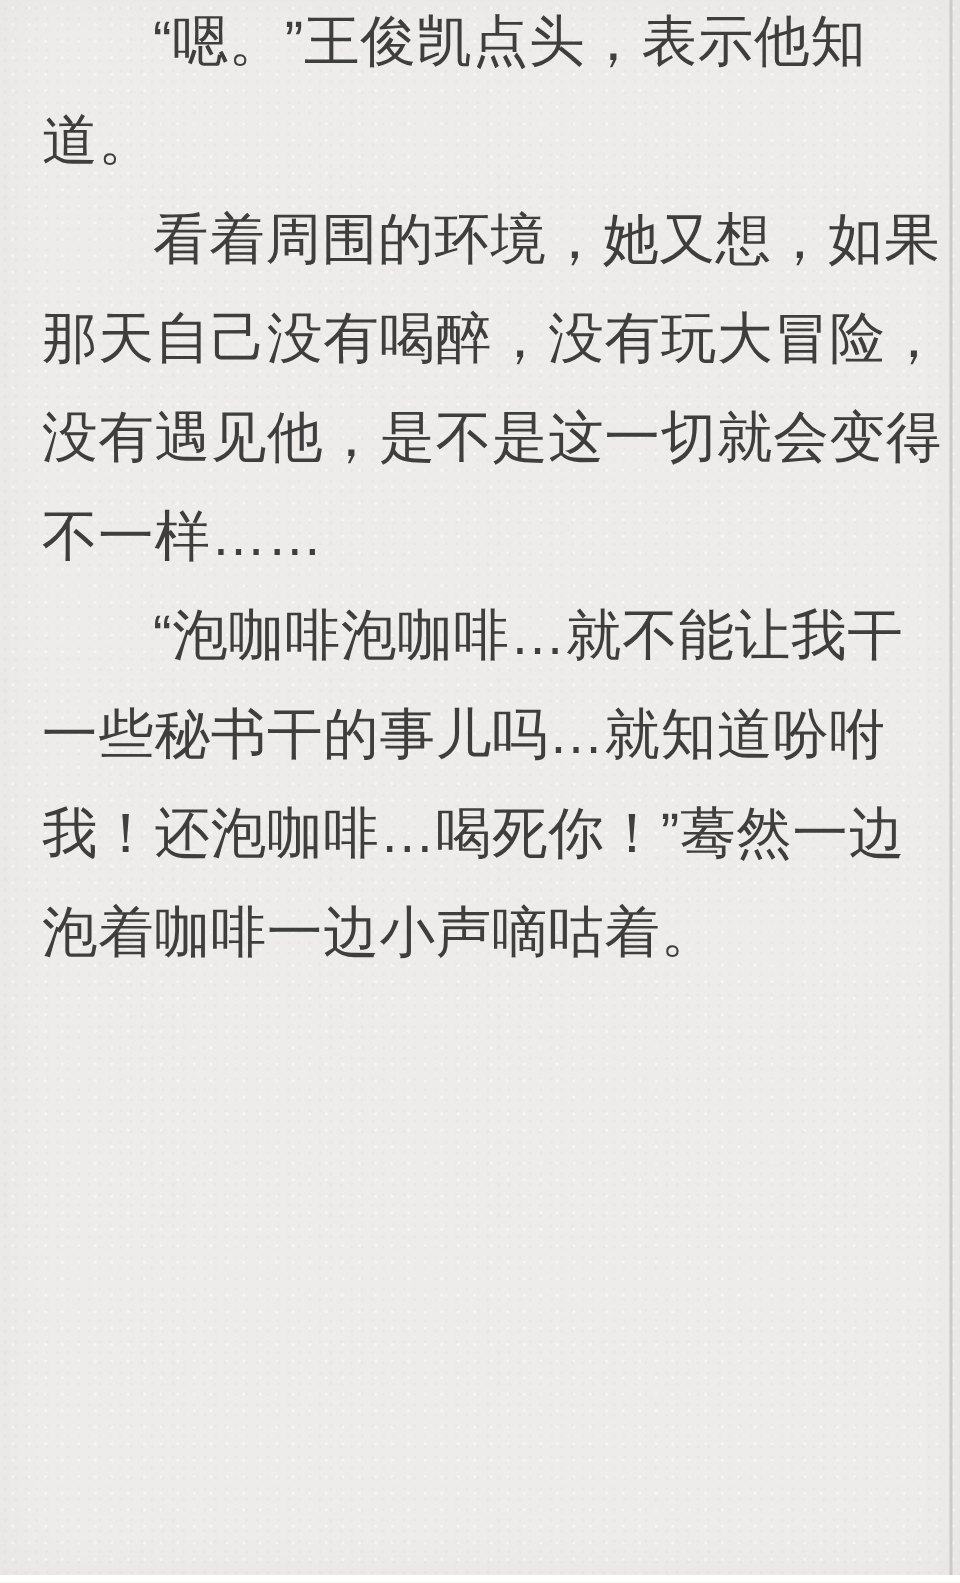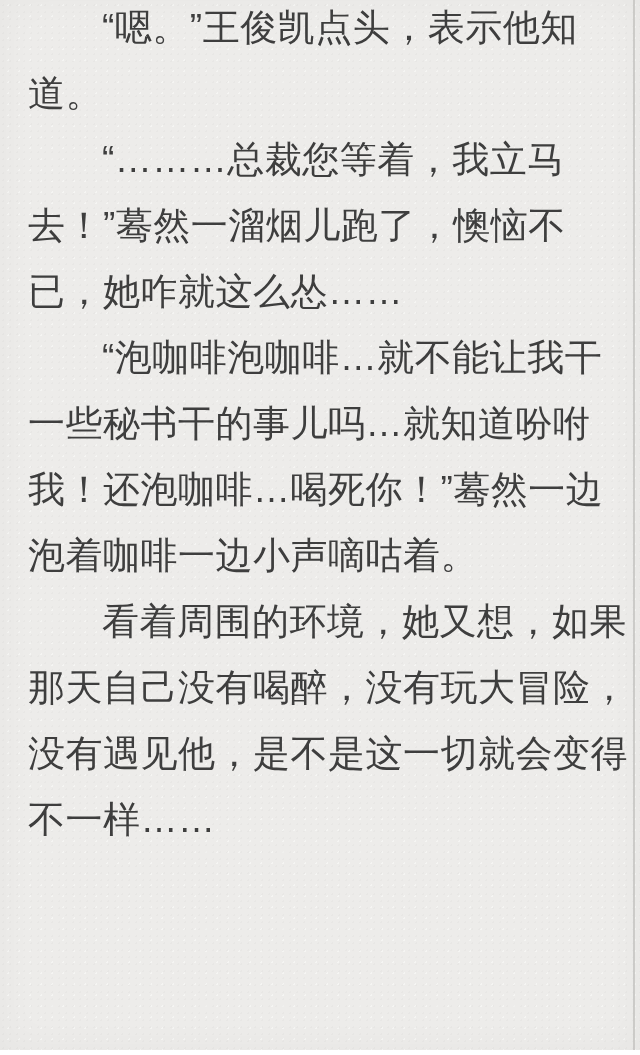--- a/index.html
+++ b/index.html
@@ -51,18 +51,17 @@
     background: #c4c3c1;
     opacity: 0.8;
   }
 </style>
 </head>
 <body>
 
 <div class="page" style="background-color: rgb(237, 236, 234);">
   <div class="novel-text" style="color: rgb(62, 62, 62);">
       <p>“嗯。”王俊凯点头，表示他知<br>道。</p>
-      <p>“………总裁您等着，我立马<br>去！”蓦然一溜烟儿跑了，懊恼不<br>已，她咋就这么怂……</p>
+      <p>看着周围的环境，她又想，如果<br>那天自己没有喝醉，没有玩大冒险，<br>没有遇见他，是不是这一切就会变得<br>不一样……</p>
       <p>“泡咖啡泡咖啡…就不能让我干<br>一些秘书干的事儿吗…就知道吩咐<br>我！还泡咖啡…喝死你！”蓦然一边<br>泡着咖啡一边小声嘀咕着。</p>
-      <p>看着周围的环境，她又想，如果<br>那天自己没有喝醉，没有玩大冒险，<br>没有遇见他，是不是这一切就会变得<br>不一样……</p>
     </div>
   <div class="page-edge-line" style="background: rgb(196, 195, 193);"></div>
 </div>
 
 </body></html>

